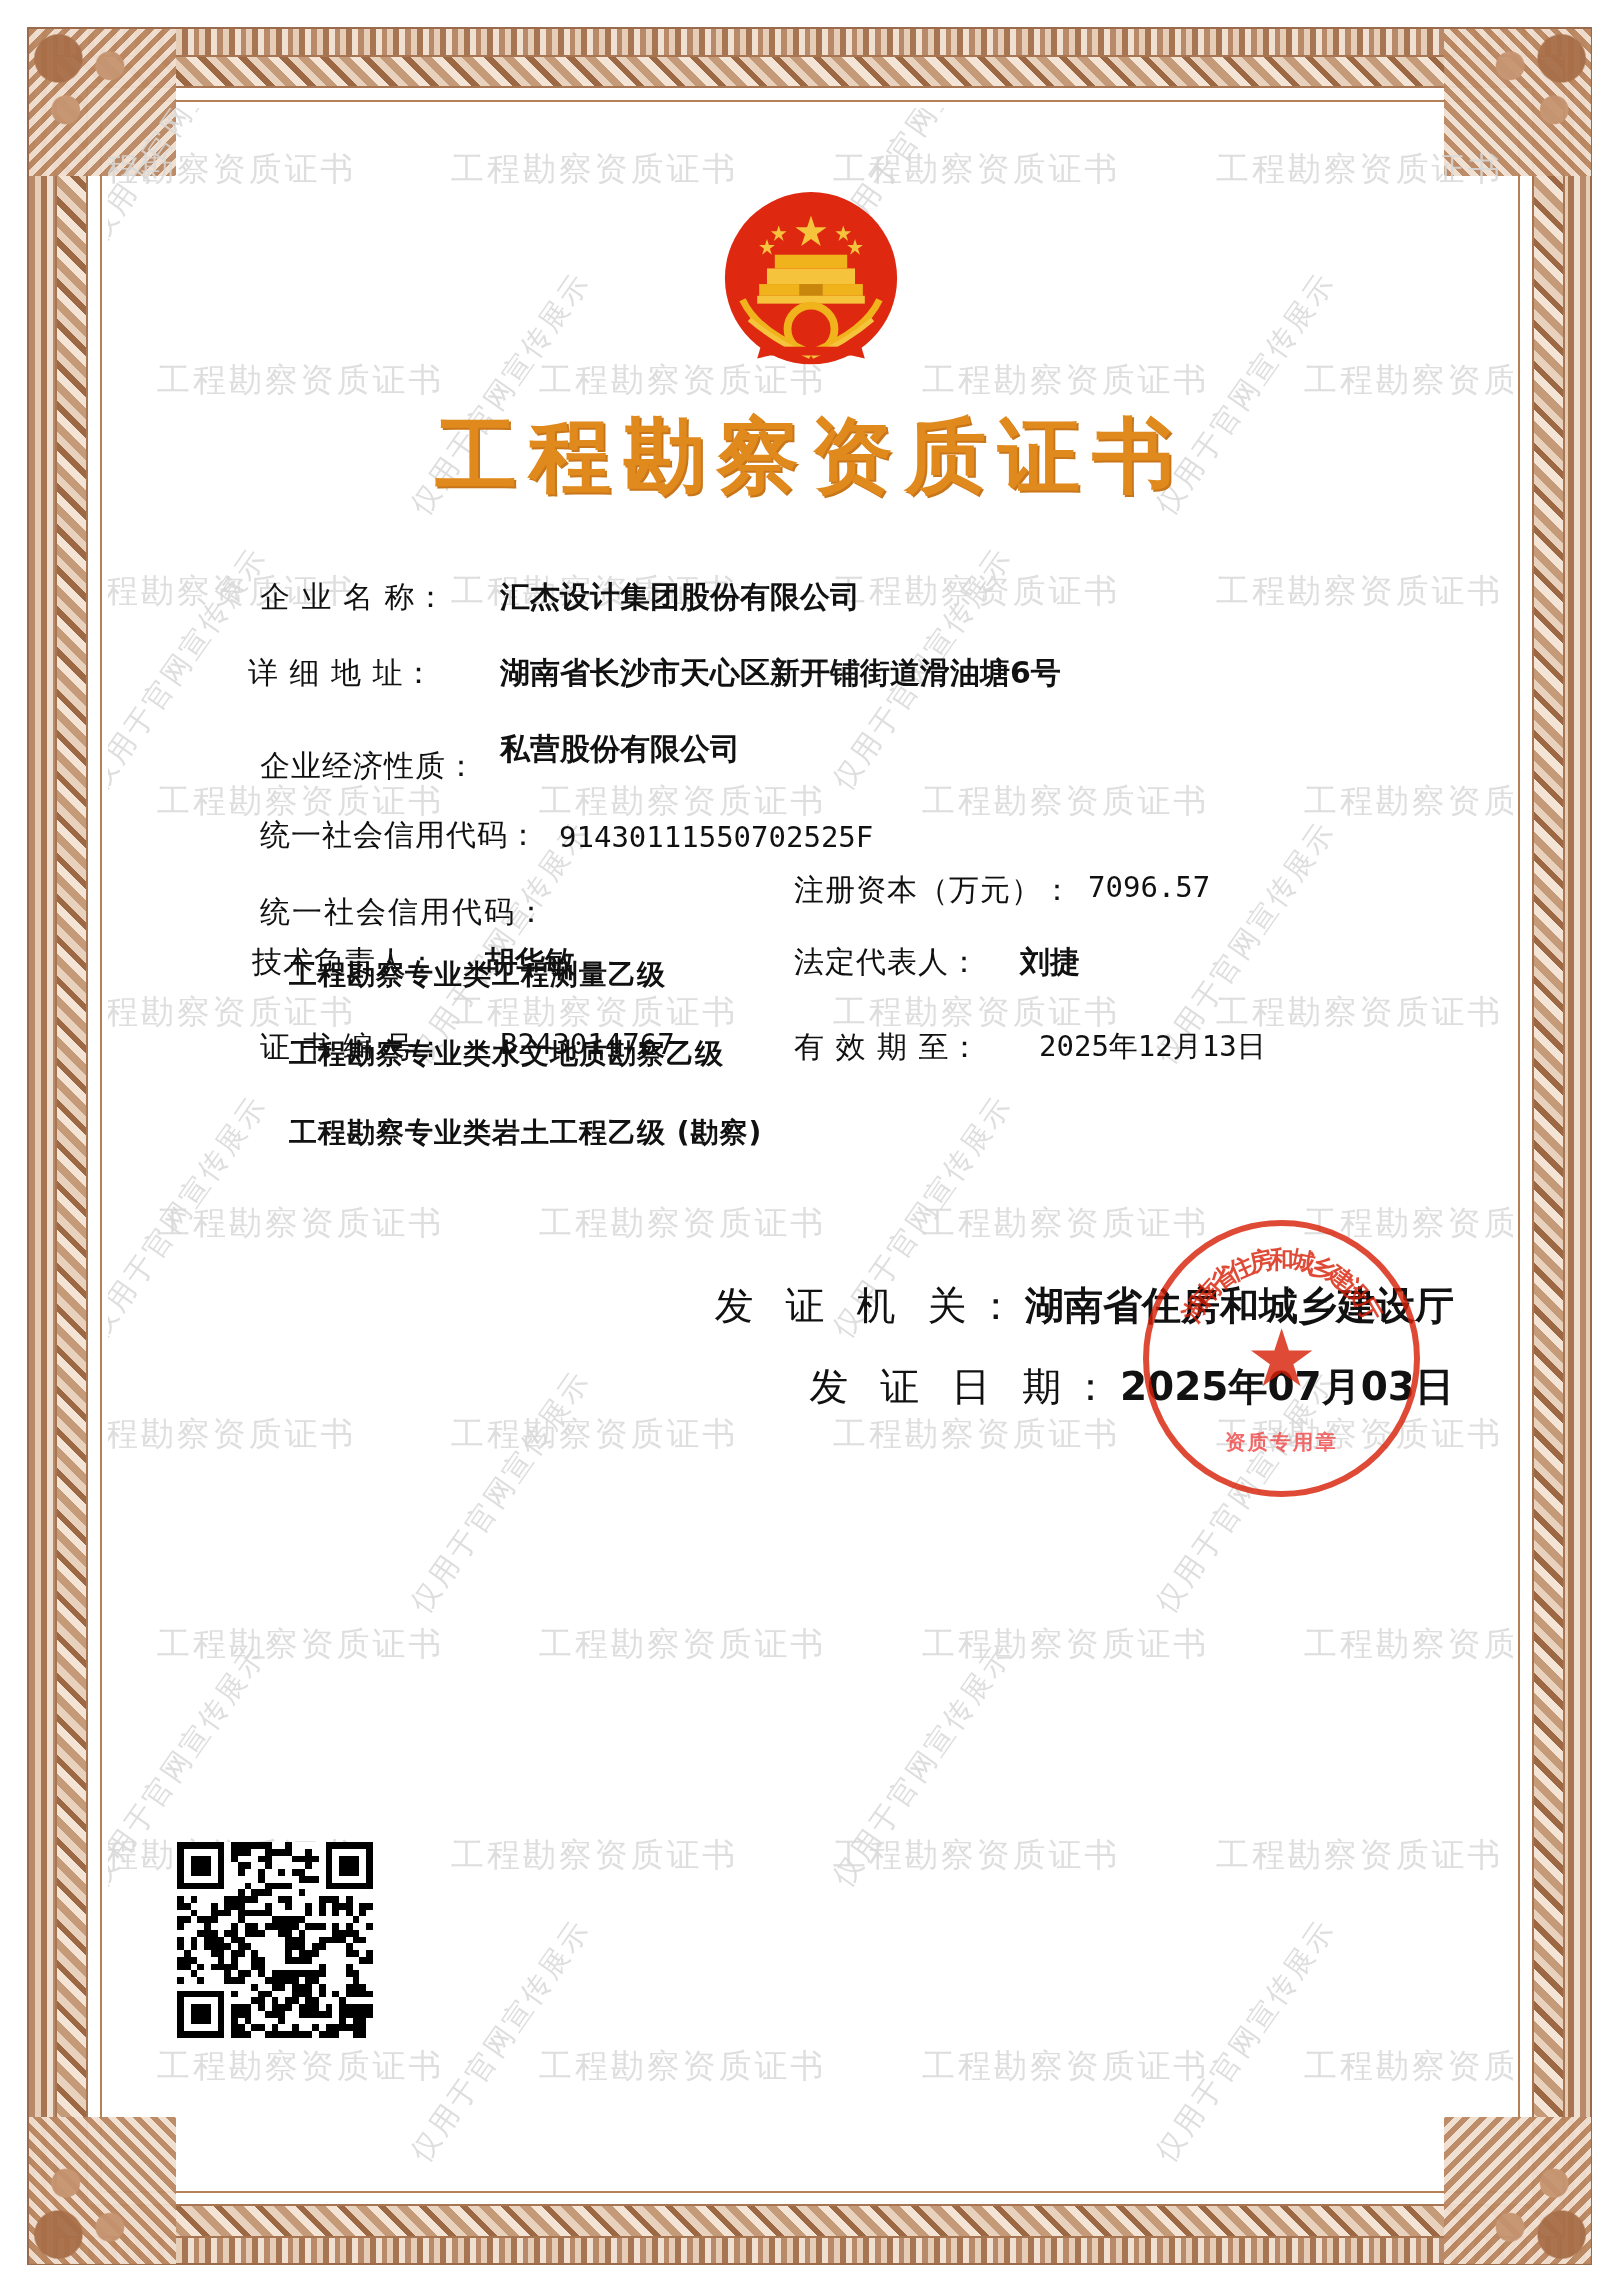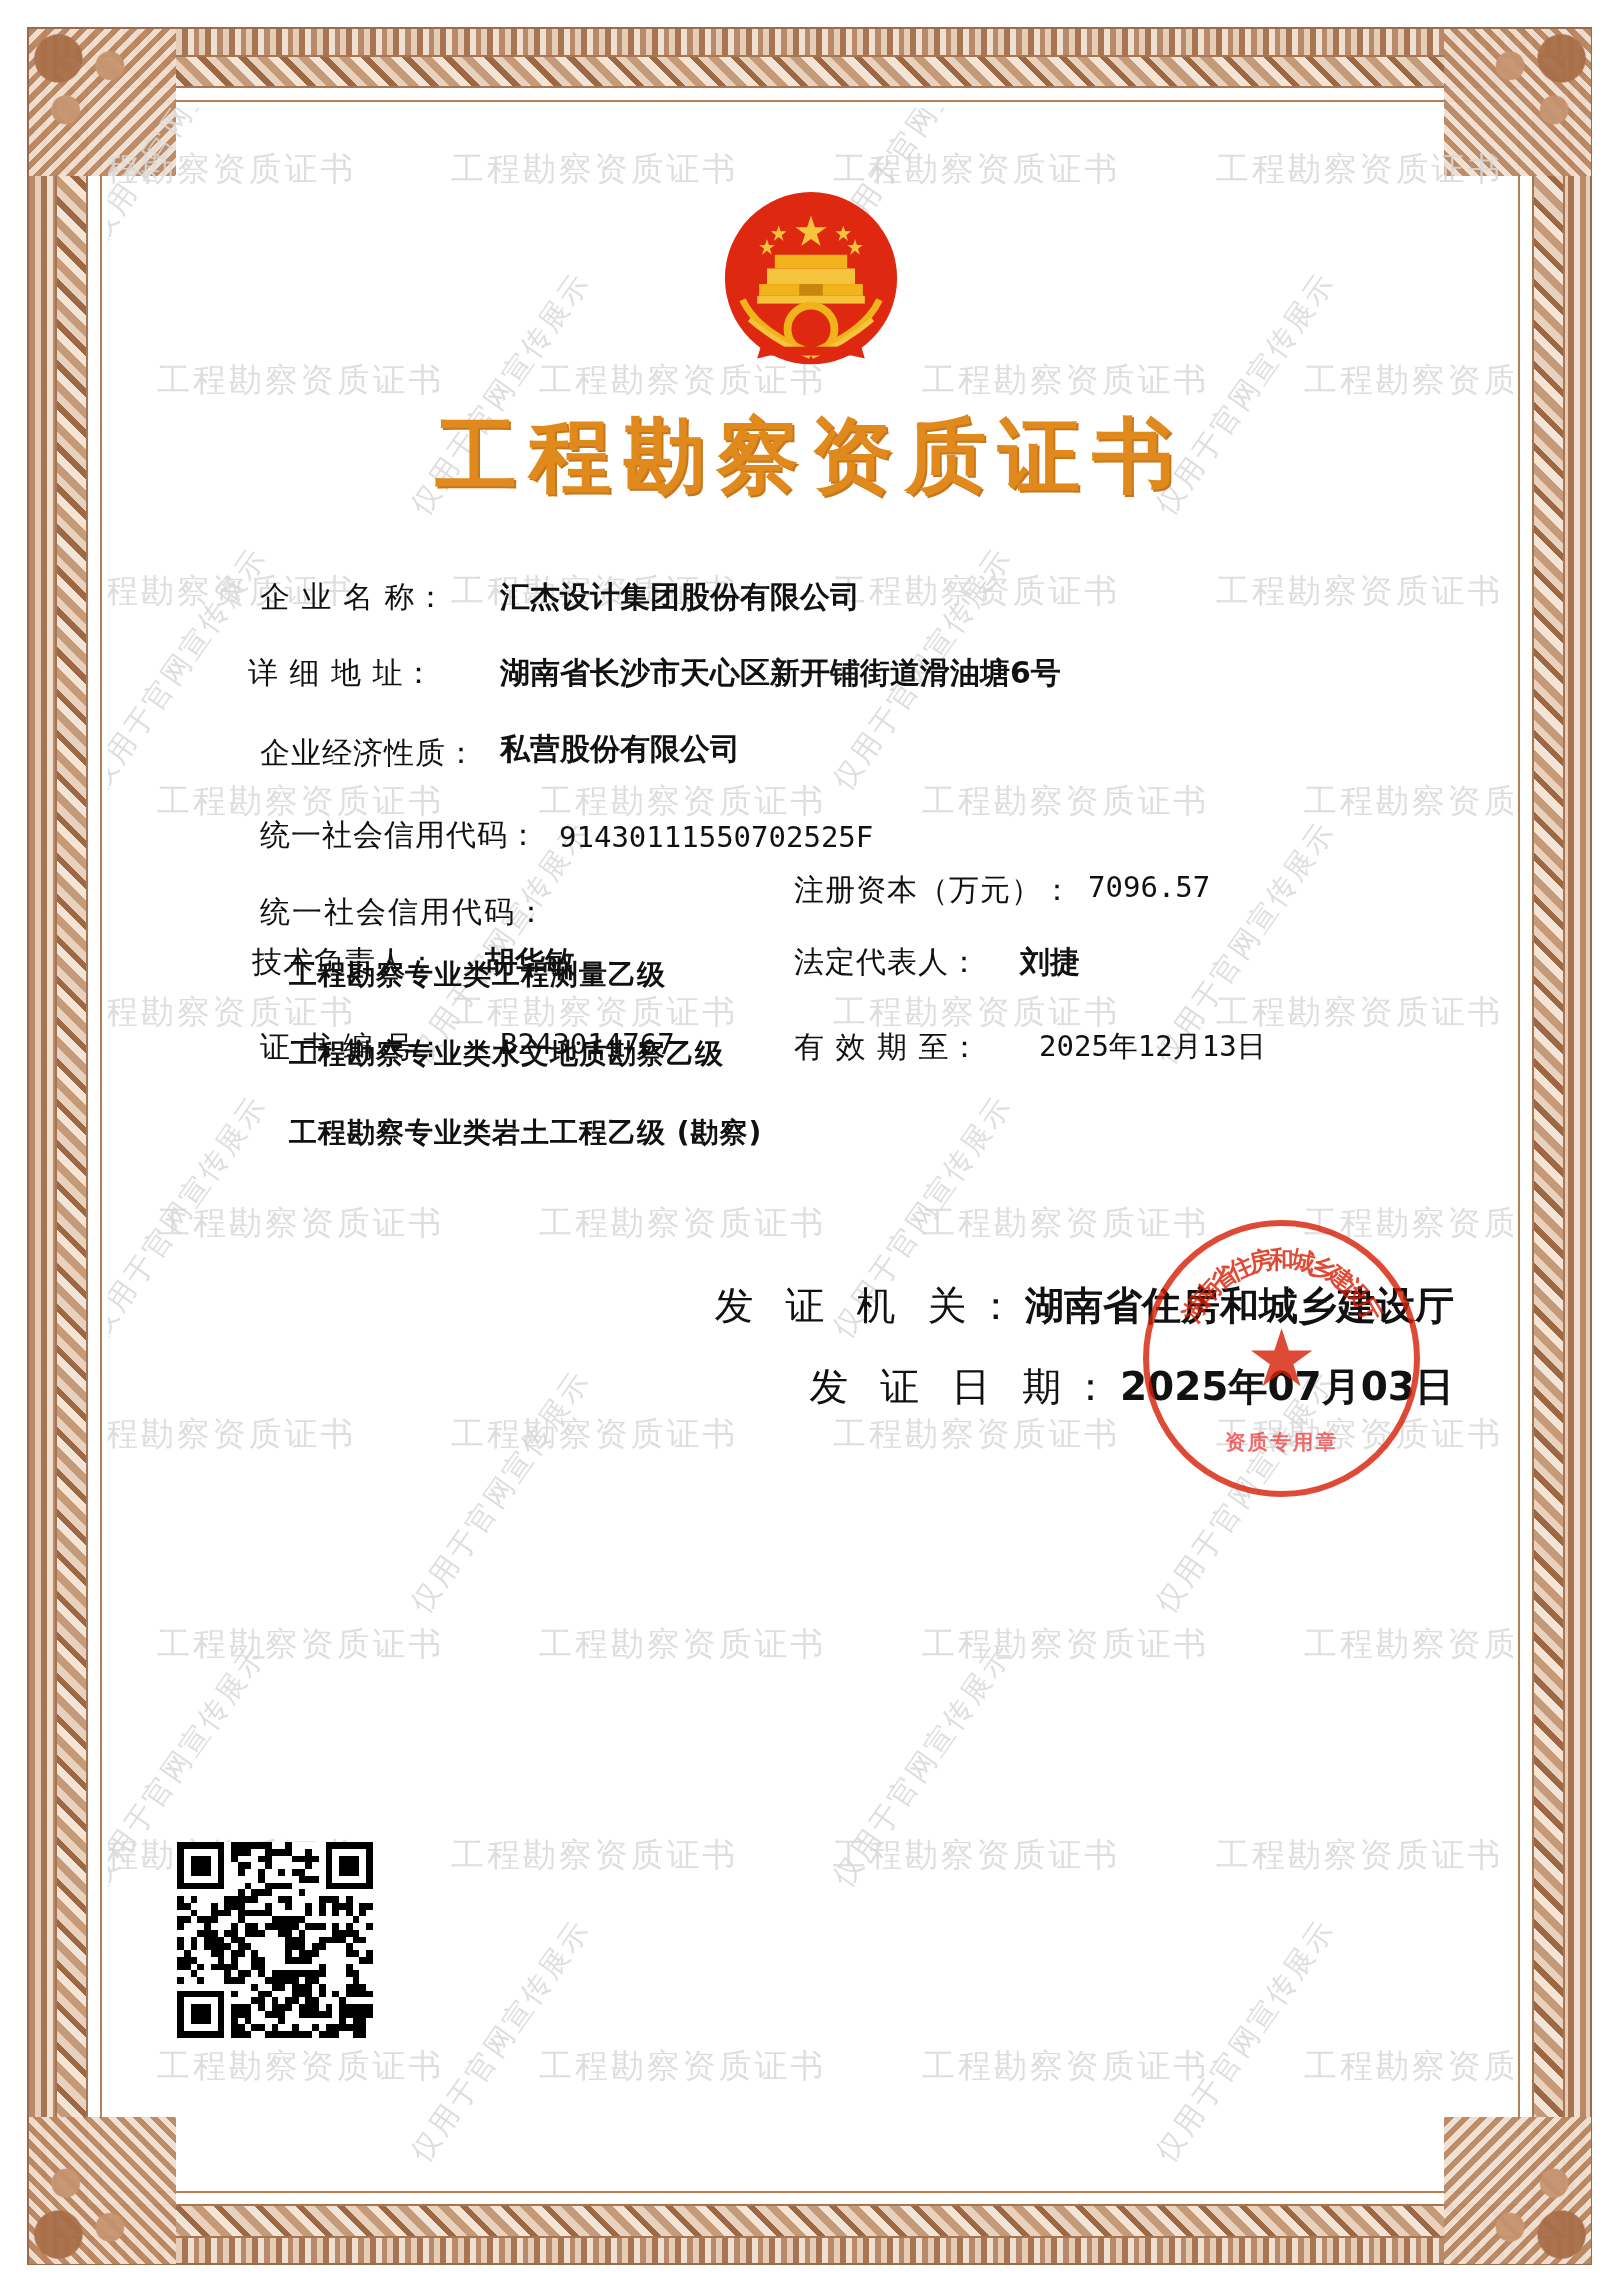--- a/index.html
+++ b/index.html
@@ -393,21 +393,21 @@
         <span class="lbl" style="left:152px; top:7.8px;">企 业 名 称：</span>
         <span class="val" style="left:392px; top:7.8px;">汇杰设计集团股份有限公司</span>
       </div>
 
       <div class="row">
         <span class="lbl" style="left:140px; top:7.8px;">详 细 地 址：</span>
         <span class="val" style="left:392px; top:7.8px;">湖南省长沙市天心区新开铺街道滑油塘6号</span>
       </div>
 
       <div class="row">
-        <span class="lbl" style="left:152px; top:12px;text-align:right;">企业经济性质：</span>
+        <span class="lbl" style="left:152px; top:25px;text-align:right;">企业经济性质：</span>
         <span class="val" style="left:392px; top:7.8px;">私营股份有限公司</span>
       </div>
 
       <div class="row" style="height:127px;">
         <span class="lbl" style="left:152px; top:17.6px;">统一社会信用代码：</span>
         <span class="val mono" style="left:451px; top:17.6px; width:333px; line-height:45px; word-break:break-all;">91430111550702525F</span>
         <span class="lbl" style="left:686px; top:73px;">注册资本（万元）：</span>
         <span class="val mono" style="left:980px; top:73px;">7096.57</span>
       </div>
 

